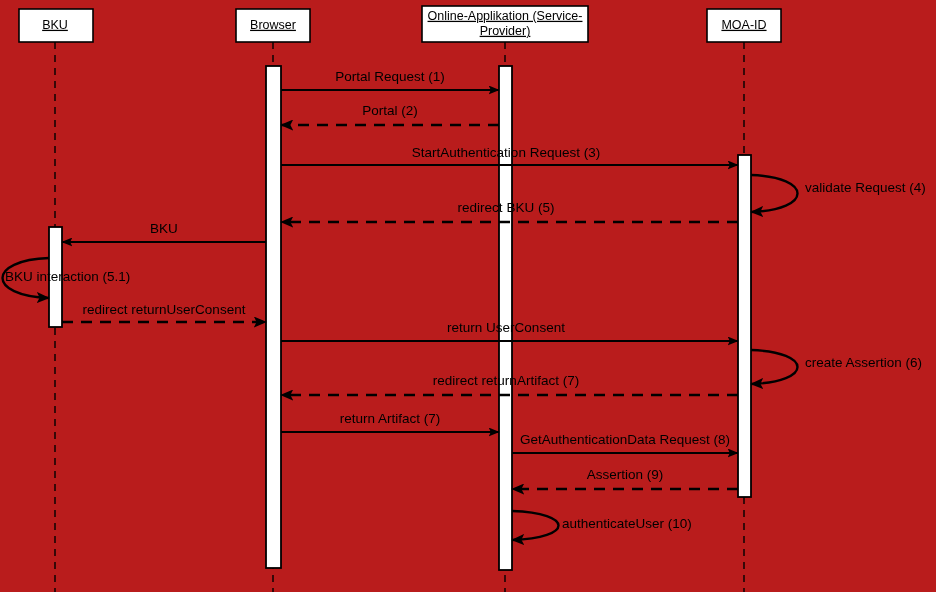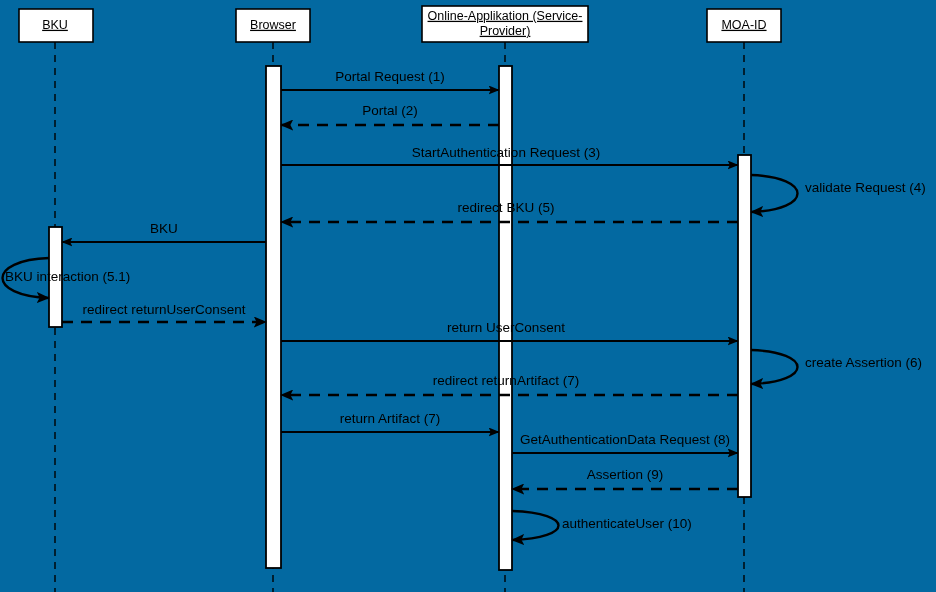--- a/index.html
+++ b/index.html
@@ -10,21 +10,21 @@
   body {
     width: 936px;
     height: 592px;
     overflow: hidden;
     font-family: "Liberation Sans", sans-serif;
   }
   #diagram-root {
     position: relative;
     width: 936px;
     height: 592px;
-    background: #0369a1;
+    background: #b91c1c;
   }
   svg#seq {
     display: block;
     width: 936px;
     height: 592px;
   }
   .lifeline-dash {
     stroke: #000000;
     stroke-width: 1.4;
     stroke-dasharray: 7 6;

